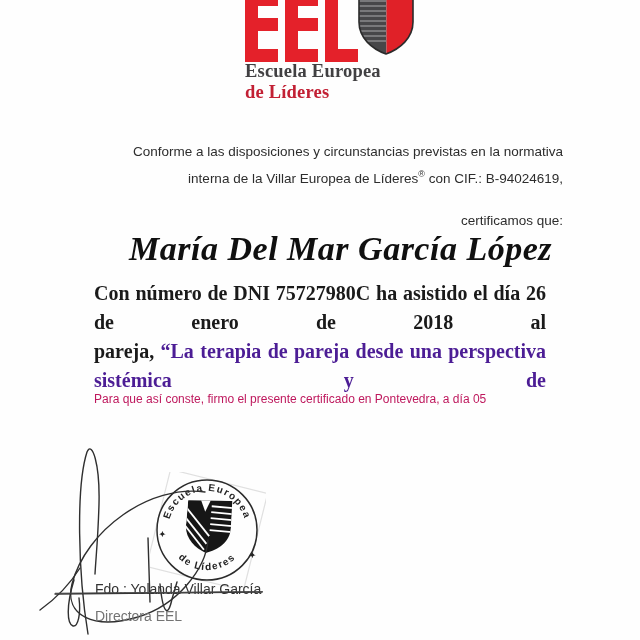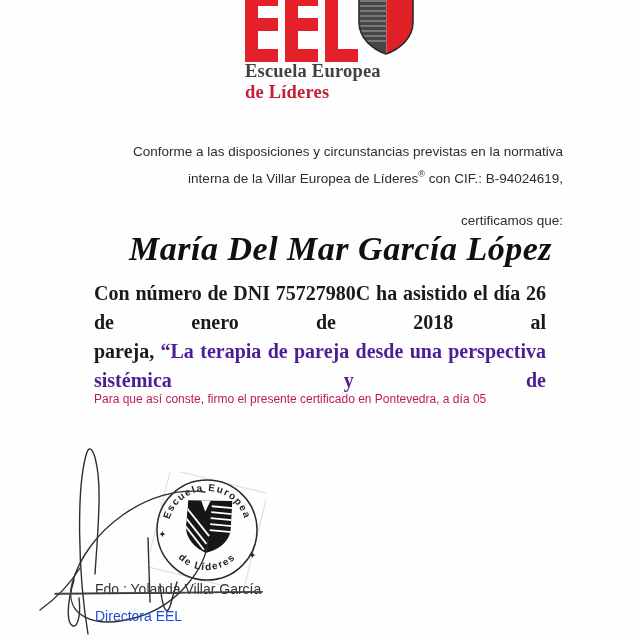--- a/index.html
+++ b/index.html
@@ -34,21 +34,21 @@
 
   
   .closing{left:94px;top:388px;width:470px;font-size:12px;line-height:22.5px;color:#be185d;}
 
   
   .stamp{left:150px;top:472px;width:116px;height:116px;}
   .sig{left:38px;top:444px;width:260px;height:196px;}
   .sigline{left:55px;top:592px;width:208px;height:0;border-top:1.4px solid #4a4a4a;
            transform:rotate(-.4deg);z-index:4;}
   .signedby{left:95px;top:581px;font-size:14px;color:#333;z-index:3;}
-  .signertitle{left:95px;top:608px;font-size:14px;color:#1d4ed8;z-index:3;}
+  .signertitle{left:95px;top:608px;font-size:14px;color:#737373;z-index:3;}
 
   .stamp-text{font-family:"Liberation Sans",sans-serif;font-weight:bold;
               font-size:10px;letter-spacing:1.4px;fill:#232323;}
   .star{font-size:8px;fill:#232323;font-weight:bold;}
 </style>
 </head>
 <body>
 
 <div class="page">
 

